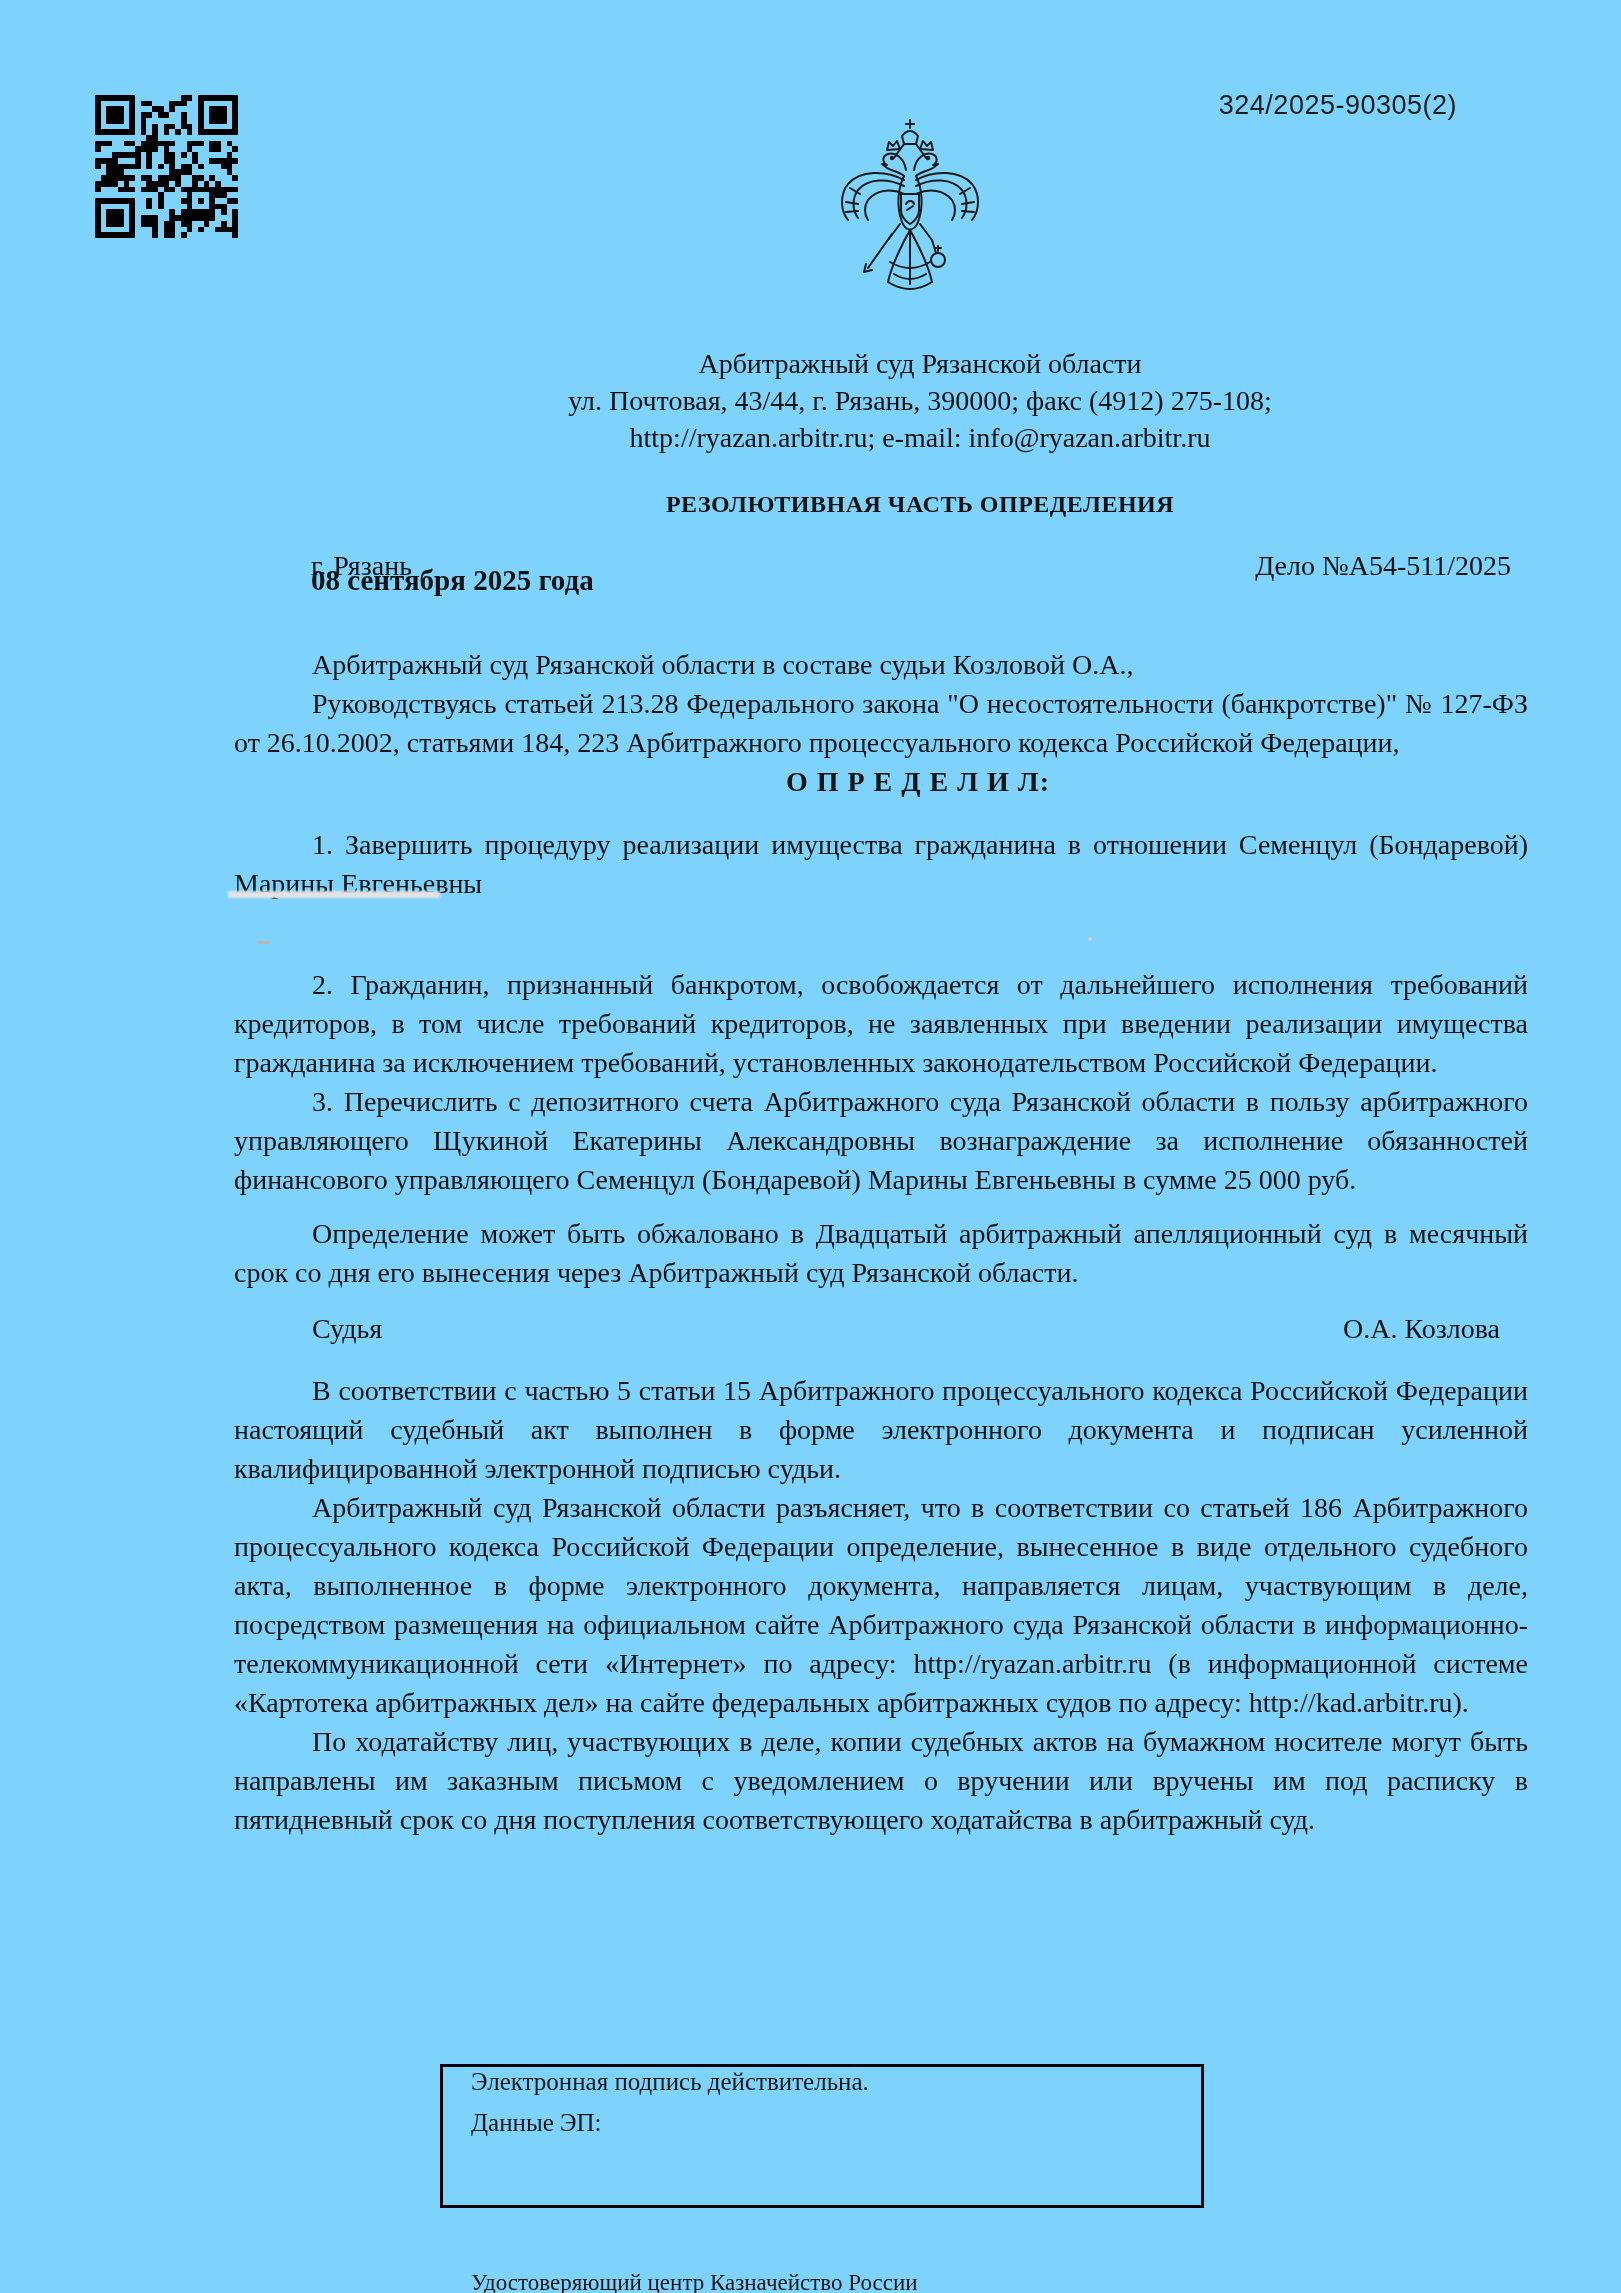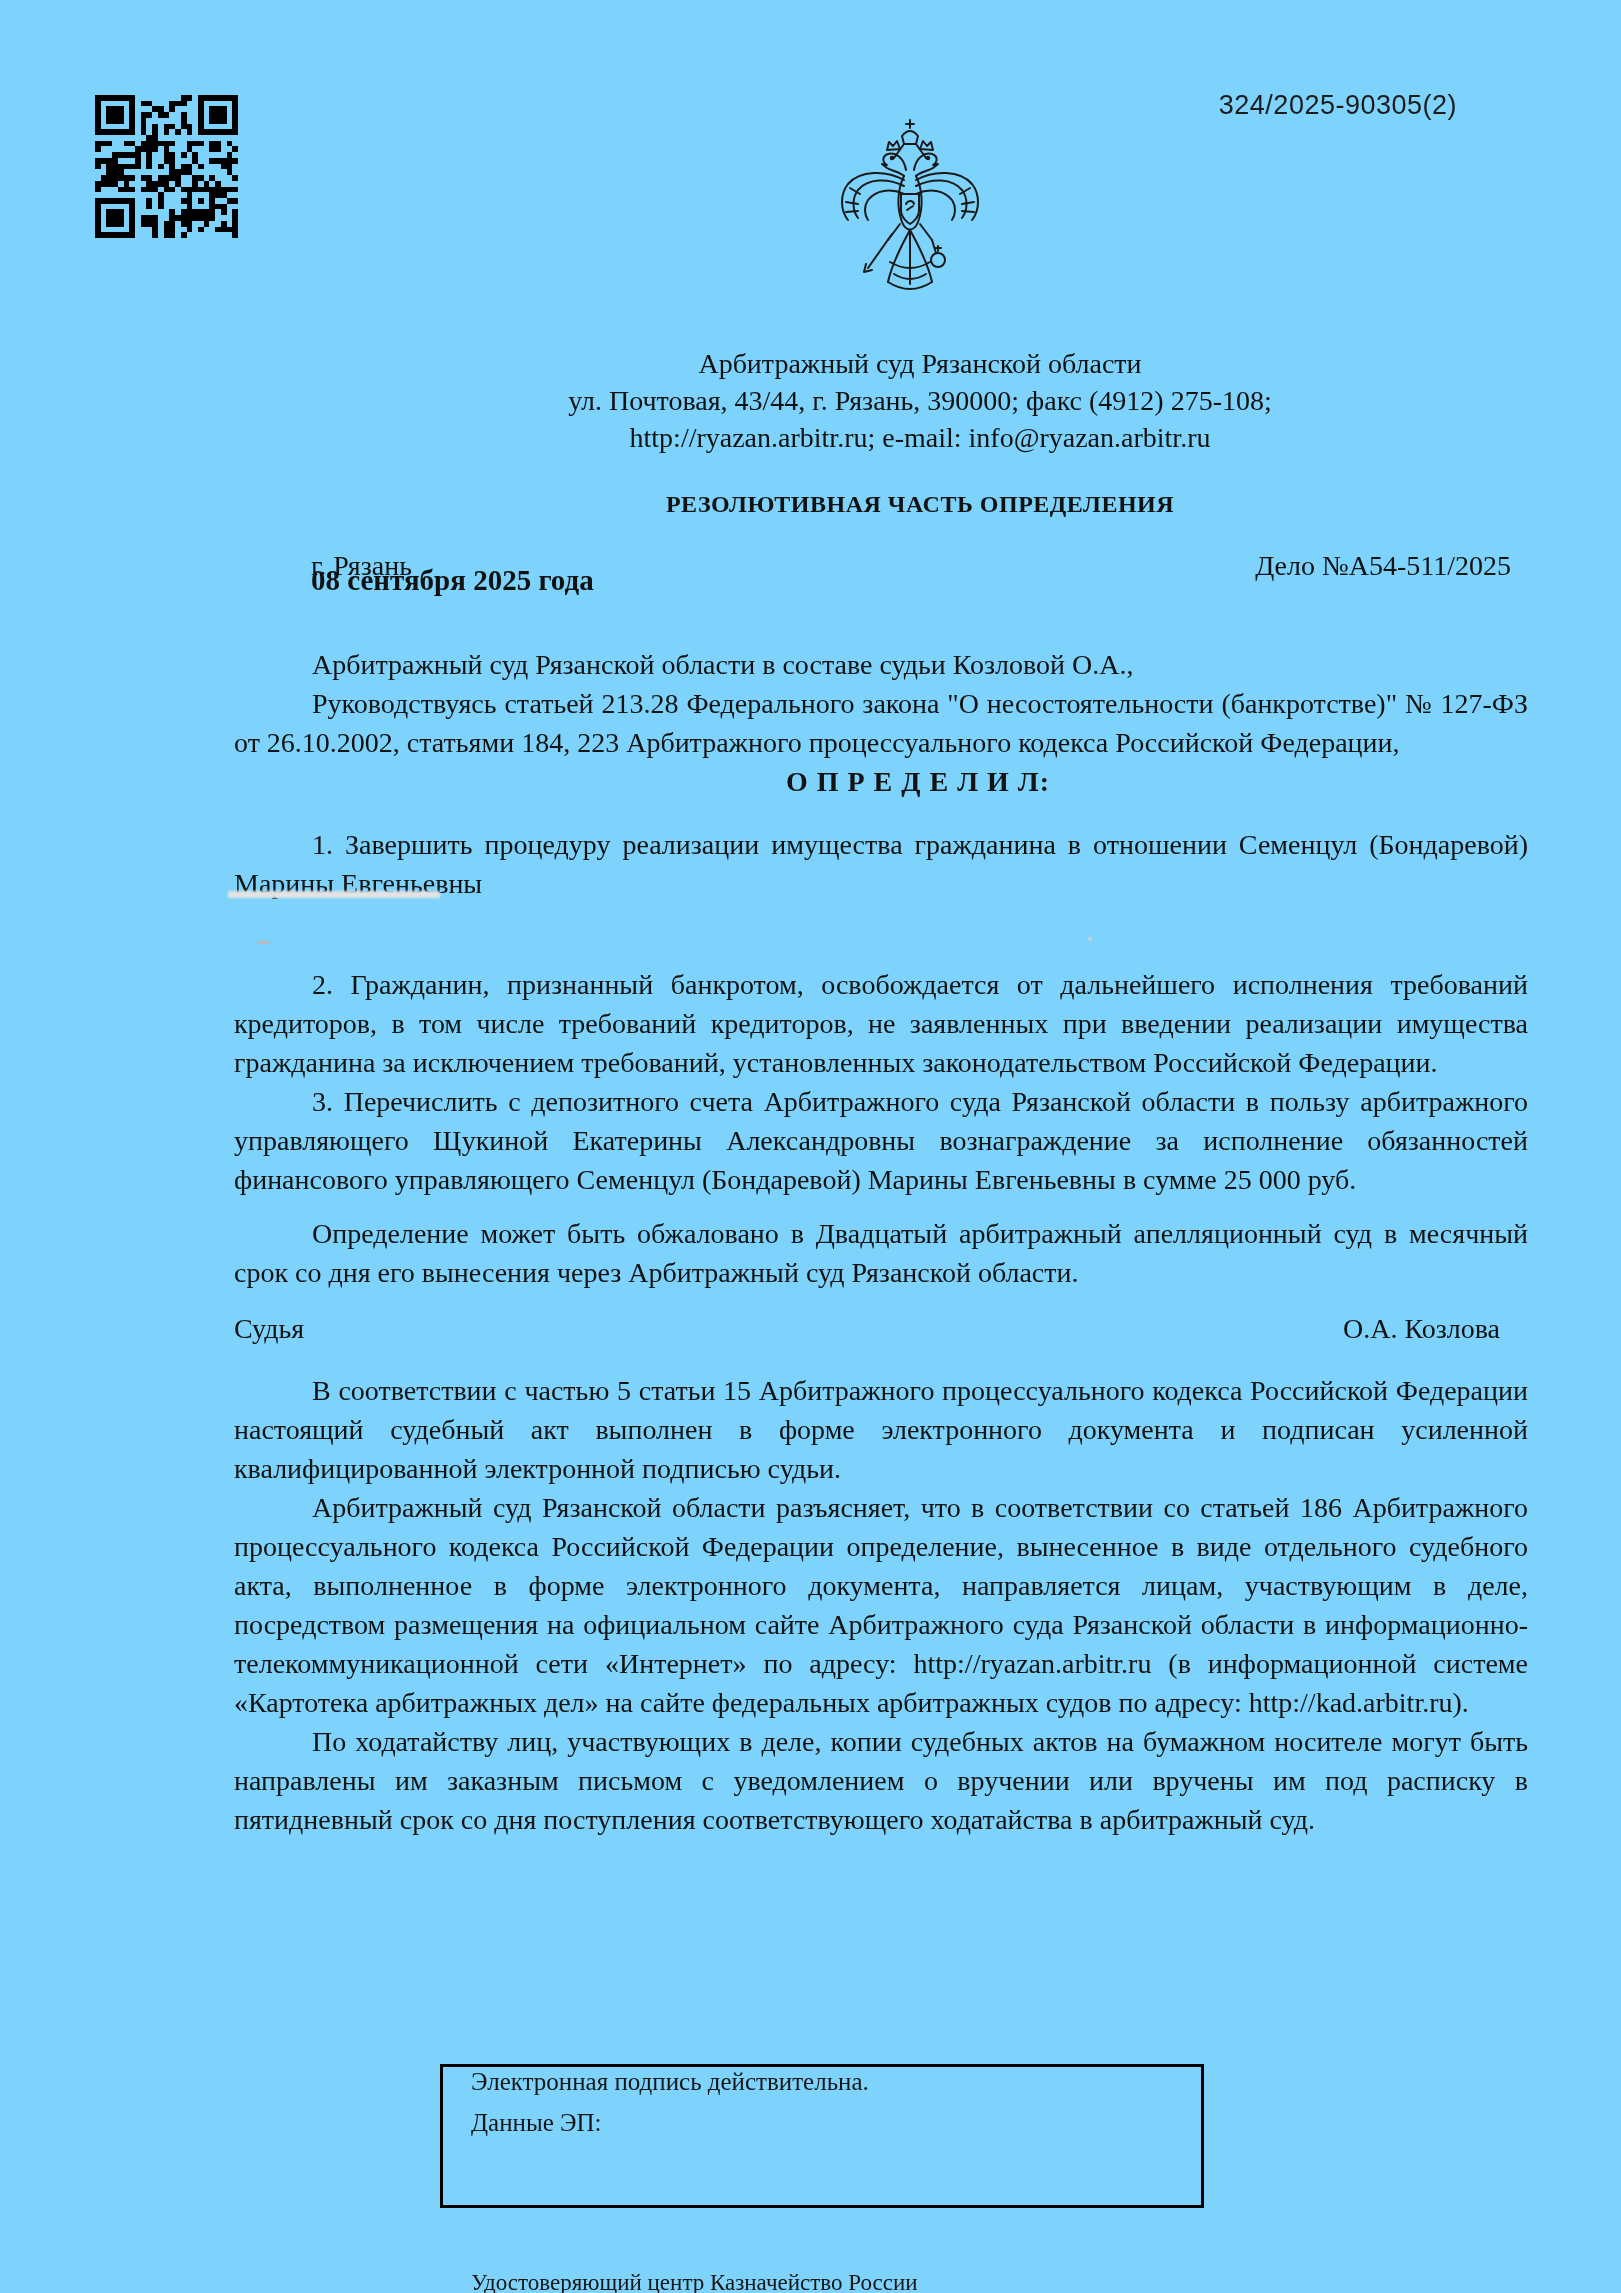--- a/index.html
+++ b/index.html
@@ -44,21 +44,21 @@
   }
   .redacted-gap{position:relative;height:62px;}
   .ghost-bar{position:absolute;left:-6px;top:-12px;width:212px;height:7px;background:#e3e3e3;filter:blur(1px);}
   .ghost-dash{position:absolute;left:23px;top:38px;width:13px;height:3px;background:#b9b9b9;}
   .ghost-dot{position:absolute;left:854px;top:34px;width:4px;height:4px;background:#cfcfcf;border-radius:50%;}
   .appeal{margin-top:15px !important;}
   .judge-row{
     display:flex;justify-content:space-between;
     margin:17px 28px 23px 0;
   }
-  .judge-row .label{}
+  .judge-row .label{margin-left:78px;}
   
   .esign{
     position:absolute;left:440px;top:2064px;width:764px;height:144px;
     border:3px solid #000;box-sizing:border-box;
     padding:1px 0 0 28px;font-size:25px;color:#161616;
   }
   .esign .line1{margin:0 0 13px 0;}
   .esign .row{display:flex;flex-direction:column;}
   .esign .lbl{width:160px;flex:0 0 160px;}
   .esign .col{font-size:23px;line-height:28px;}

